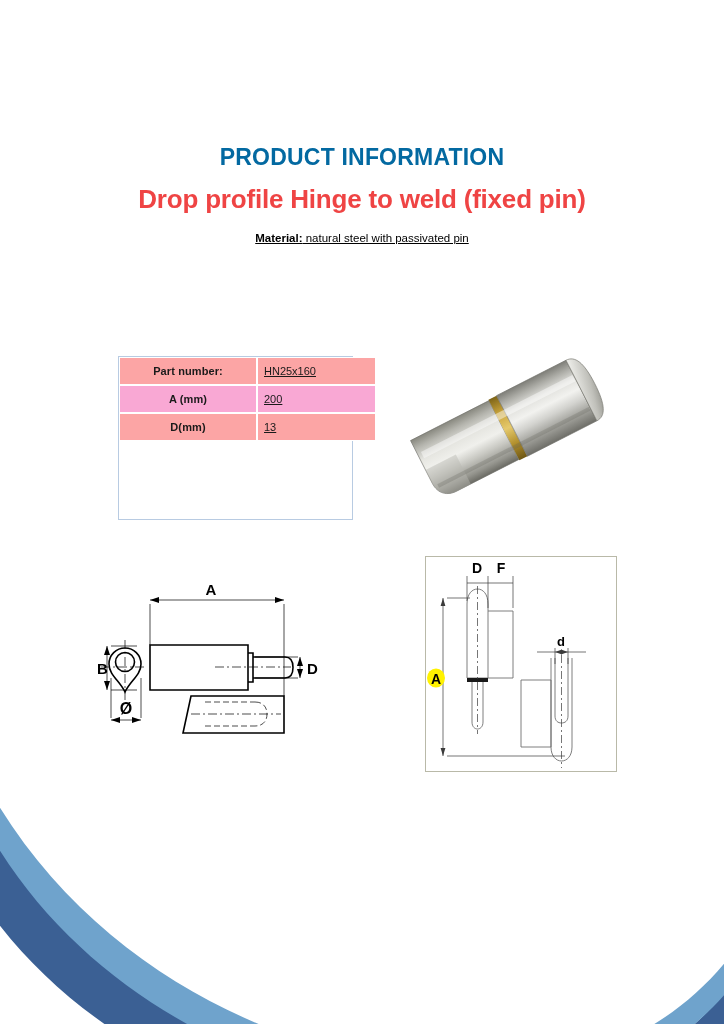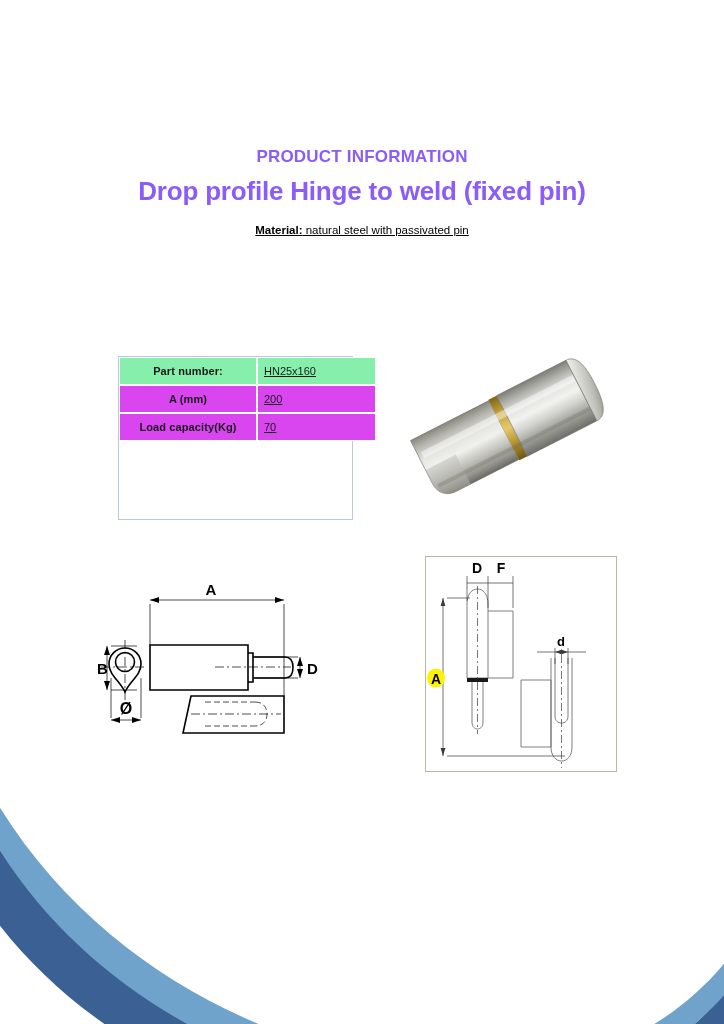--- a/index.html
+++ b/index.html
@@ -18,32 +18,32 @@
 
   
   #header {
     position: absolute;
     left: 0;
     top: 144px;
     width: 724px;
     text-align: center;
   }
   #kicker {
-    font-size: 17px;
+    font-size: 23px;
     font-weight: bold;
     letter-spacing: 0.2px;
-    color: #8b5cf6;
+    color: #0369a1;
     line-height: 26px;
   }
   #main-title {
     font-size: 26px;
     font-weight: bold;
-    color: #8b5cf6;
+    color: #ef4444;
     line-height: 34px;
-    margin-top: 4px;
+    margin-top: 12px;
     letter-spacing: -0.2px;
   }
   #material-line {
     font-size: 11.5px;
     color: #000000;
     margin-top: 14px;
     line-height: 16px;
     text-decoration: underline;
   }
   #material-line .mat-label { font-weight: bold; }
@@ -59,22 +59,22 @@
     table-layout: fixed;
   }
   #spec-table td {
     height: 26px;
     padding: 0 6px;
     font-size: 11px;
     color: #1a1a1a;
     border: 1px solid #ffffff;
     vertical-align: middle;
   }
-  #spec-table tr.band-light td { background: #86efac; margin-top: 42px; }
-  #spec-table tr.band-dark  td { background: #d946ef; }
+  #spec-table tr.band-light td { background: #fca5a5; margin-top: 42px; }
+  #spec-table tr.band-dark  td { background: #f9a8d4; }
   #spec-table td.label-cell {
     width: 124px;
     font-weight: bold;
     text-align: center;
     letter-spacing: 0.1px;
   }
   #spec-table td.value-cell {
     width: 105px;
     font-weight: normal;
     text-decoration: underline;
@@ -139,23 +139,23 @@
 <table id="spec-table">
   <tbody>
     <tr class="band-light">
       <td class="label-cell">Part number:</td>
       <td class="value-cell">HN25x160</td>
     </tr>
     <tr class="band-dark">
       <td class="label-cell">A (mm)</td>
       <td class="value-cell">200</td>
     </tr>
-    <tr class="band-dark">
-      <td class="label-cell">Load capacity(Kg)</td>
-      <td class="value-cell">70</td>
+    <tr class="band-light">
+      <td class="label-cell">D(mm)</td>
+      <td class="value-cell">13</td>
     </tr>
   </tbody>
 </table>
 
 <div id="photo-wrap">
   <svg width="250" height="192" viewBox="0 0 250 192">
     <defs>
       <linearGradient id="steelGrad" x1="0" y1="0" x2="0" y2="1">
         <stop offset="0%" stop-color="#7e7e78"></stop>
         <stop offset="12%" stop-color="#a8a8a2"></stop>

